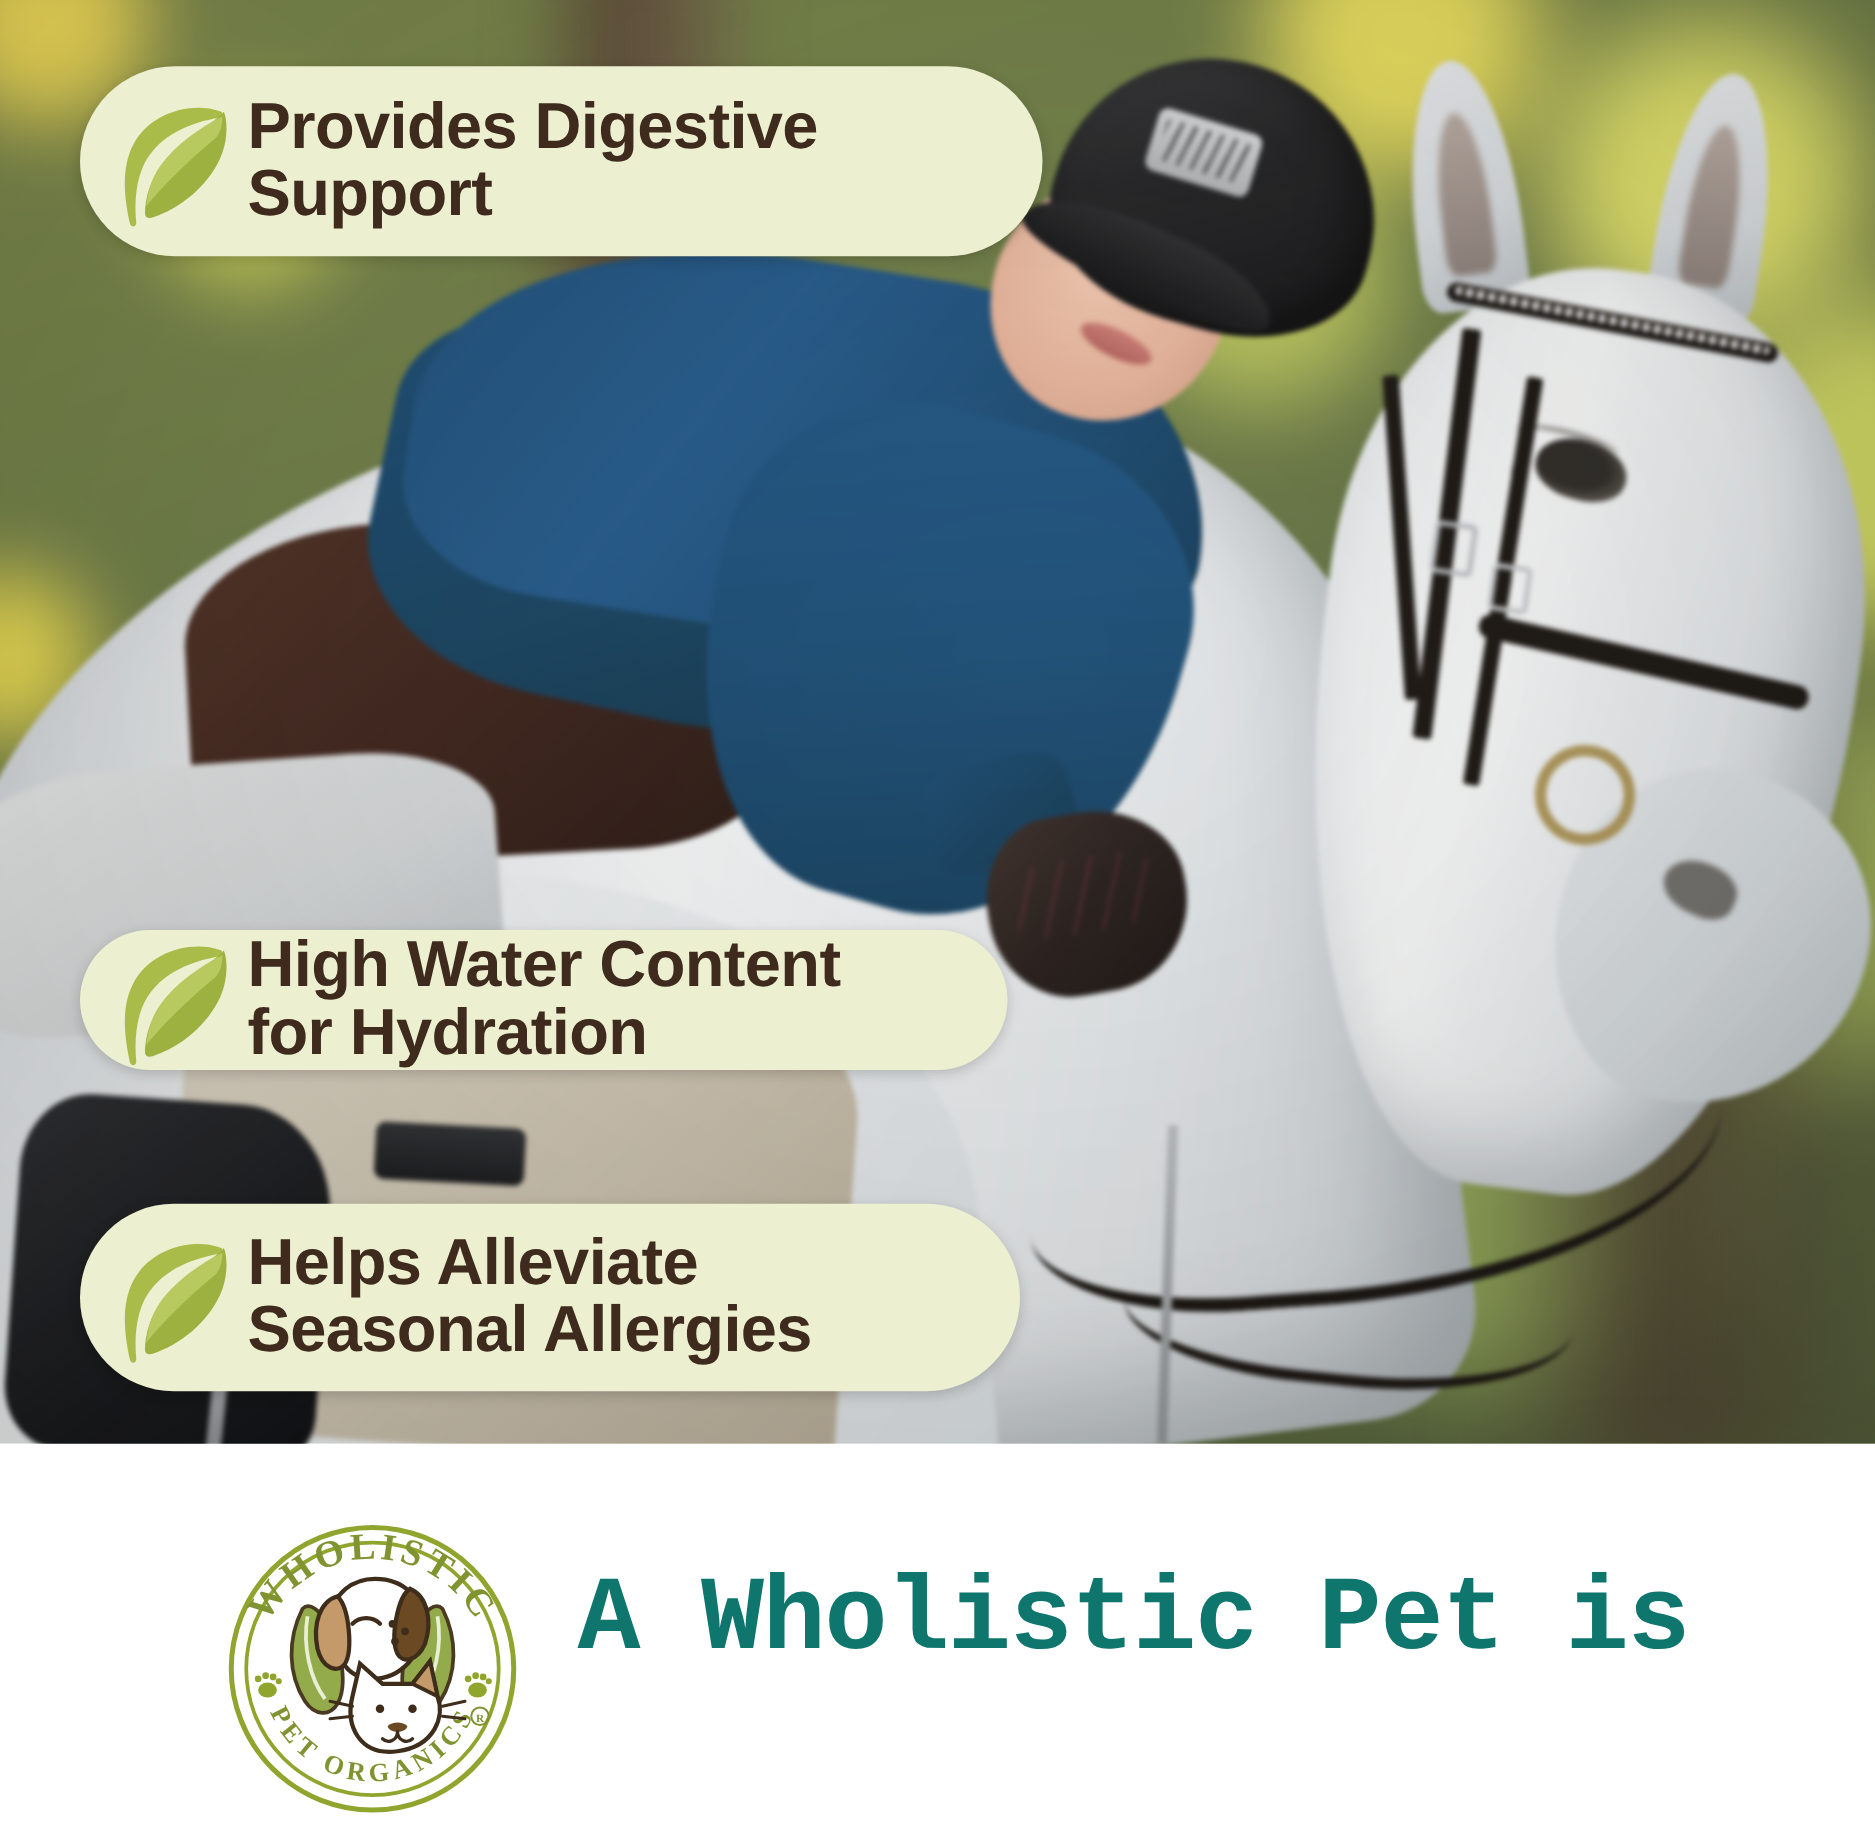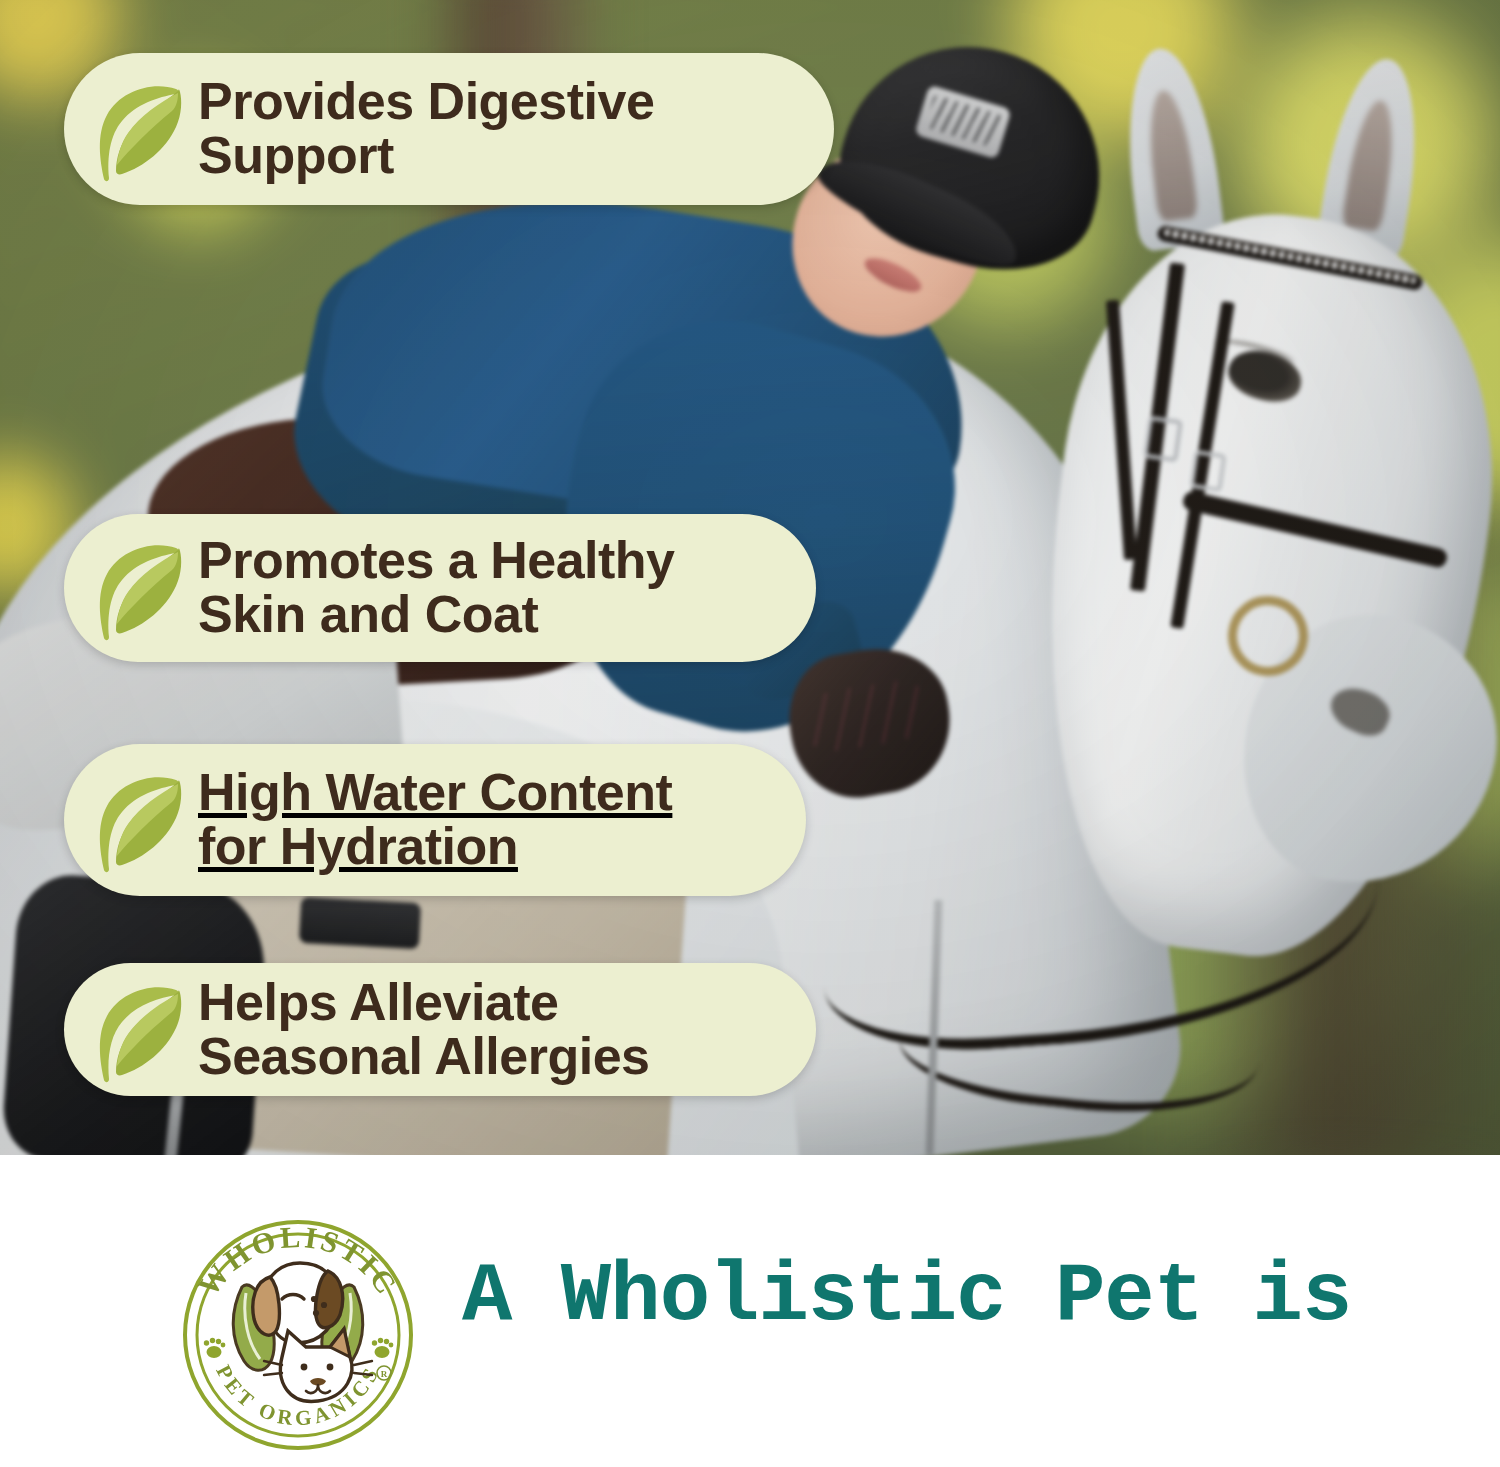--- a/index.html
+++ b/index.html
@@ -306,22 +306,22 @@
     color:#3e2b1d;
     font-size:52px;
     line-height:1.03;
     letter-spacing:-0.5px;
     white-space:pre-line;
   }
 
   .pill-1{ left:48px; top:53px;  width:770px; height:152px; }
   .pill-2{ left:48px; top:284px; width:758px; height:148px; }
   .pill-3{ left:48px; top:514px; width:752px; height:148px; }
-  .pill-4{ left:48px; top:744px; width:742px; height:152px;text-decoration:underline; }
-  .pill-5{ left:48px; top:963px; width:752px; height:133px; }
+  .pill-4{ left:48px; top:744px; width:742px; height:112px; }
+  .pill-5{ left:48px; top:963px; width:752px; height:150px; }
 
   
   .footer{
     position:absolute;
     left:0; top:1155px;
     width:1500px; height:312px;
     background:#ffffff;
     display:flex;
     align-items:center;
   }
@@ -425,31 +425,20 @@
           <path d="M84 14 C60 6 28 16 15 40 C4 60 8 86 12 104 C13 107 17 107 17 103 C15 82 18 60 30 46 C44 29 66 22 84 19 C87 18 87 15 84 14 Z" fill="#a9bc4a"></path>
           <path d="M86 16 C70 30 50 40 38 56 C28 69 24 84 24 96 C24 99 27 100 30 99 C52 92 74 74 84 52 C90 39 90 25 88 17 C87 14 87 14 86 16 Z" fill="#9cb13f"></path>
           <path d="M86 18 C68 27 48 41 36 58 C29 68 26 80 25 90 C38 74 58 54 80 36 C84 32 86 26 86 18 Z" fill="#b8c95f"></path>
         </svg>
       </span>
       <span class="pill-text">Provides Digestive
 Support</span>
     </div>
 
 
-    <div class="pill pill-3">
-      <span class="pill-leaf">
-        <svg viewBox="0 0 92 108">
-          <path d="M84 14 C60 6 28 16 15 40 C4 60 8 86 12 104 C13 107 17 107 17 103 C15 82 18 60 30 46 C44 29 66 22 84 19 C87 18 87 15 84 14 Z" fill="#a9bc4a"></path>
-          <path d="M86 16 C70 30 50 40 38 56 C28 69 24 84 24 96 C24 99 27 100 30 99 C52 92 74 74 84 52 C90 39 90 25 88 17 C87 14 87 14 86 16 Z" fill="#9cb13f"></path>
-          <path d="M86 18 C68 27 48 41 36 58 C29 68 26 80 25 90 C38 74 58 54 80 36 C84 32 86 26 86 18 Z" fill="#b8c95f"></path>
-        </svg>
-      </span>
-      <span class="pill-text">Promotes a Healthy
-Skin and Coat</span>
-    </div>
 
     <div class="pill pill-4">
       <span class="pill-leaf">
         <svg viewBox="0 0 92 108">
           <path d="M84 14 C60 6 28 16 15 40 C4 60 8 86 12 104 C13 107 17 107 17 103 C15 82 18 60 30 46 C44 29 66 22 84 19 C87 18 87 15 84 14 Z" fill="#a9bc4a"></path>
           <path d="M86 16 C70 30 50 40 38 56 C28 69 24 84 24 96 C24 99 27 100 30 99 C52 92 74 74 84 52 C90 39 90 25 88 17 C87 14 87 14 86 16 Z" fill="#9cb13f"></path>
           <path d="M86 18 C68 27 48 41 36 58 C29 68 26 80 25 90 C38 74 58 54 80 36 C84 32 86 26 86 18 Z" fill="#b8c95f"></path>
         </svg>
       </span>
       <span class="pill-text">High Water Content

